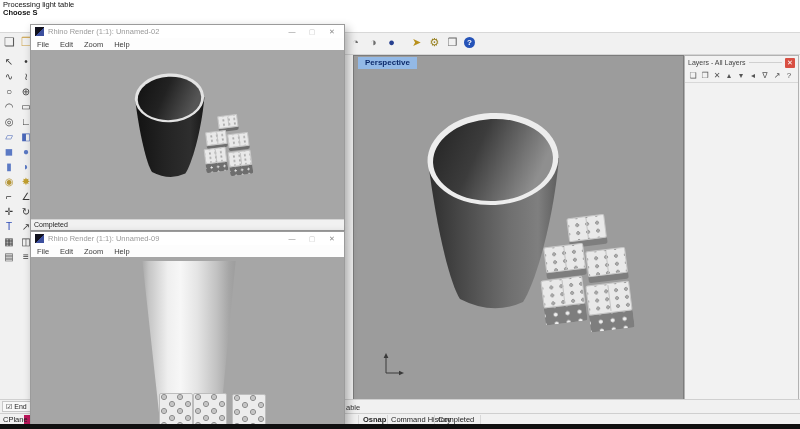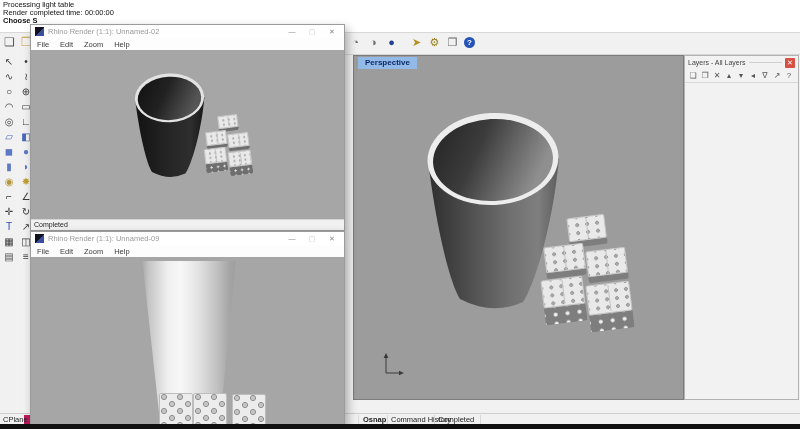--- a/index.html
+++ b/index.html
@@ -106,21 +106,20 @@
   .cup2-notch { position:absolute; width:9px; height:3px; background:#4a4a4a; }
 </style>
 </head>
 <body>
 
 <div id="app" data-name="rhino-application-window">
 
   <div class="cmd-area" data-name="command-area">
     <div>
         <div class="cmd-line" data-name="command-history-line">Processing light table</div>
-        <div class="cmd-line" data-name="command-history-line">Render completed time: 00:00:00</div>
       </div>
     <div class="cmd-line cmd-prompt" data-name="command-prompt">Choose S</div>
   </div>
 
   <div class="top-toolbar" data-name="render-toolbar">
     <div class="tb-icons">
         <span class="tb-icon" data-name="render-icon" style="color: rgb(110, 110, 110);">◔</span>
         <span class="tb-icon" data-name="render-preview-icon" style="color: rgb(110, 110, 110);">◑</span>
         <span class="tb-icon" data-name="render-globe-icon" style="color: rgb(39, 64, 143);">●</span>
         <span class="tb-icon" data-name="render-region-icon" style="color: rgb(184, 144, 28);">➤</span>
@@ -231,20 +230,24 @@
         <span class="lp-tbicon" data-name="delete-layer-icon" style="color: rgb(85, 85, 85);">✕</span>
         <span class="lp-tbicon" data-name="move-up-icon" style="color: rgb(85, 85, 85);">▴</span>
         <span class="lp-tbicon" data-name="move-down-icon" style="color: rgb(85, 85, 85);">▾</span>
         <span class="lp-tbicon" data-name="collapse-icon" style="color: rgb(85, 85, 85);">◂</span>
         <span class="lp-tbicon" data-name="filter-icon" style="color: rgb(85, 85, 85);">∇</span>
         <span class="lp-tbicon" data-name="layer-tools-icon" style="color: rgb(85, 85, 85);">↗</span>
         <span class="lp-tbicon" data-name="layer-help-icon" style="color: rgb(85, 85, 85);">?</span>
       </div>
   </div>
 
+  <div class="osnap-bar" data-name="osnap-bar">
+    <span class="end-chip" data-name="osnap-end-checkbox">☑ End</span>
+    <span class="osnap-clip" data-name="osnap-disable-label-clipped">able</span>
+  </div>
 
   <div class="status-bar" data-name="status-bar">
     <span class="sb-cplane" data-name="cplane-pane">CPlane</span>
     <span class="sb-osnap" data-name="osnap-toggle">Osnap</span>
     <span class="sb-rech" data-name="record-history-toggle">Command History</span>
     <span class="sb-comp" data-name="render-status-text">Completed</span>
     <span class="sb-sep" style="left:358px;" data-name="statusbar-separator"></span>
     <span class="sb-sep" style="left:387px;" data-name="statusbar-separator"></span>
     <span class="sb-sep" style="left:434px;" data-name="statusbar-separator"></span>
     <span class="sb-sep" style="left:480px;" data-name="statusbar-separator"></span>

